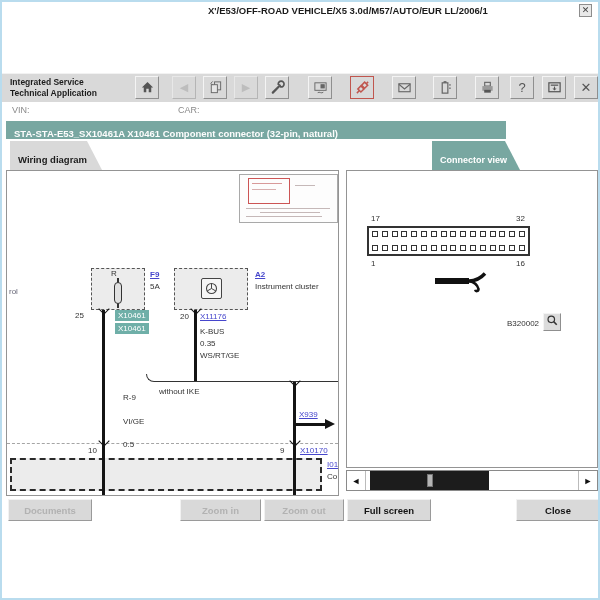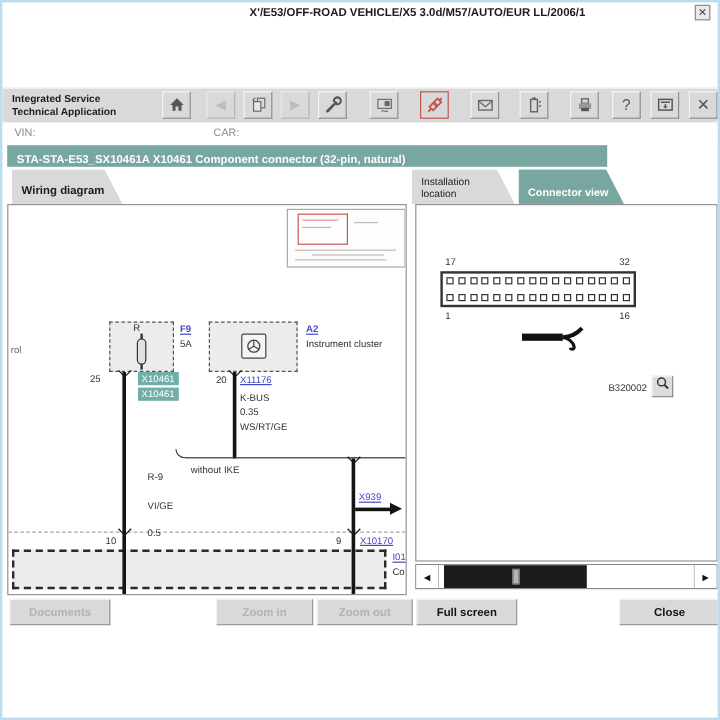--- a/index.html
+++ b/index.html
@@ -192,23 +192,20 @@
   <span id="car-value">X'/E53/OFF-ROAD VEHICLE/X5 3.0d/M57/AUTO/EUR LL/2006/1</span>
 
   <div id="title-bar">
     <span>STA-STA-E53_SX10461A X10461 Component connector (32-pin, natural)</span>
   </div>
   <span id="title-close"><span>✕</span></span>
 
   <div class="tab" style="left:8px;width:92px;">
     <span class="tab-label">Wiring diagram</span>
   </div>
-  <div class="tab two-line" style="left:341px;width:86px;">
-    <span class="tab-label">Installation location</span>
-  </div>
   <div class="tab active" style="left:430px;width:88px;">
     <span class="tab-label" style="font-size:9px;">Connector view</span>
   </div>
 
   <div class="panel" id="wiring-panel">
 
     <div id="minimap">
       <div id="minimap-viewport"></div>
       <div class="mm-line" style="left:12px;top:8px;width:30px;background:#d89a9a;"></div>
       <div class="mm-line" style="left:12px;top:14px;width:24px;background:#d8b0b0;"></div>

